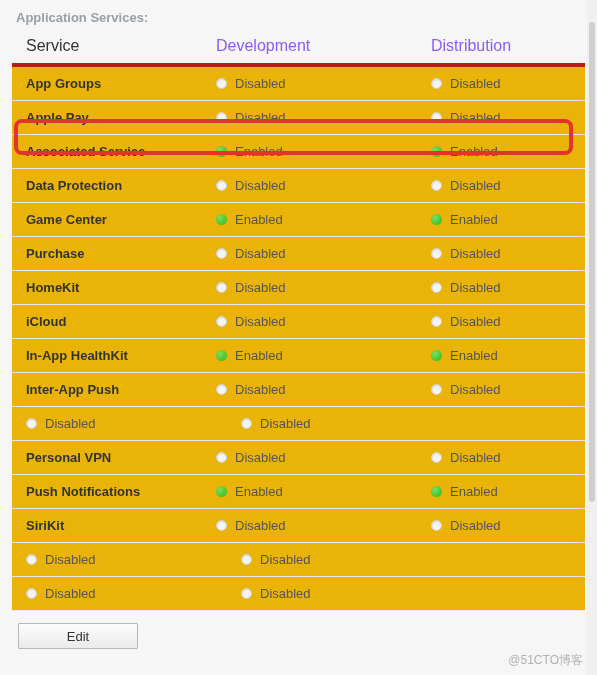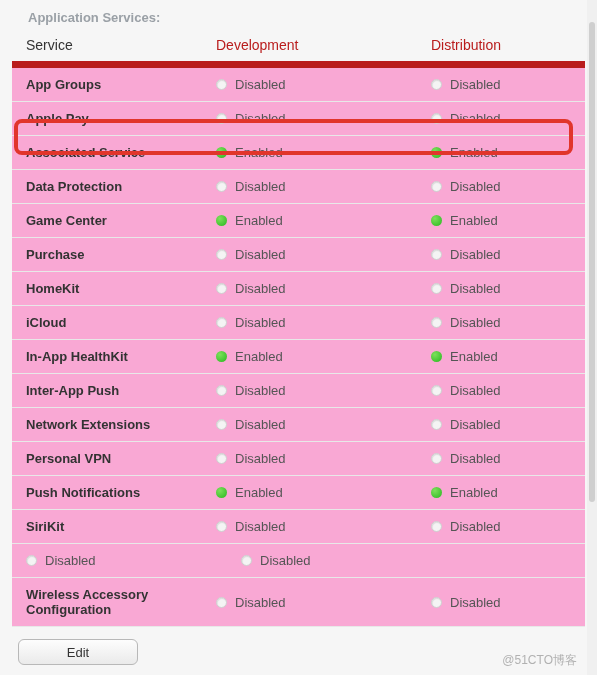--- a/index.html
+++ b/index.html
@@ -9,47 +9,47 @@
       width: 597px;
       height: 675px;
       overflow: hidden;
       font-size: 13px;
       color: #333;
     }
     .wrapper { position: relative; height: 100%; }
     .section-title {
       color: #9aa0a6;
       font-weight: bold;
-      padding: 10px 28px 4px;
+      padding: 10px 16px 4px;
       font-size: 13px;
     }
     .table {
       margin: 0 12px;
     }
     .head-row {
       display: flex;
       align-items: center;
       padding: 8px 14px;
       color: #888;
-      font-size: 14px;
-      border-bottom: 7px solid #b91c1c;
+      font-size: 16px;
+      border-bottom: 4px solid #b91c1c;
     }
     .row {
       display: flex;
       align-items: center;
       padding: 9px 14px;
       border-bottom: 1px solid #e8e8e8;
-      background: #f9a8d4;
+      background: #eab308;
       position: relative;
     }
     .col-service { flex: 0 0 190px; font-weight: bold; color: #333; }
     .head-row .col-service { font-weight: normal; }
     .col-dev { flex: 0 0 215px; display: flex; align-items: center; gap: 8px; color: #555; }
     .col-dist { flex: 1 1 auto; display: flex; align-items: center; gap: 8px; color: #555; }
-    .head-row .col-dev, .head-row .col-dist { color: #b91c1c; }
+    .head-row .col-dev, .head-row .col-dist { color: #8b5cf6; }
     .dot {
       width: 11px;
       height: 11px;
       border-radius: 50%;
       flex-shrink: 0;
     }
     .dot.disabled {
       border: 1px solid #cfcfcf;
       box-shadow: inset 0.5px 1px 1px rgba(0,0,0,0.10);
       background: #f4f4f4;
@@ -67,21 +67,21 @@
       top: 119px;
       height: 36px;
     }
     .footer {
       padding: 12px 18px;
     }
     .edit-btn {
       width: 120px;
       height: 26px;
       border: 1px solid #b8b8b8;
-      border-radius: 6px;
+      border-radius: 1px;
       background: linear-gradient(#fdfdfd, #eaeaea);
       font-size: 13px;
       color: #333;
       cursor: pointer;
     }
     .scrollbar {
       position: absolute;
       right: 0;
       top: 0;
       bottom: 0;
@@ -92,21 +92,21 @@
       position: absolute;
       left: 2px;
       right: 2px;
       top: 22px;
       height: 480px;
       background: #cfcfcf;
       border-radius: 3px;
     }
     .watermark {
       position: absolute;
-      right: 20px;
+      right: 14px;
       bottom: 6px;
       color: rgba(120,120,120,0.55);
       font-size: 12px;
       pointer-events: none;
     }
   </style>
 </head>
 <body>
 
 <div class="wrapper">
@@ -223,21 +223,20 @@
           <div class="col-dev">
             <span class="dot disabled"></span>
             <span>Disabled</span>
           </div>
           <div class="col-dist">
             <span class="dot disabled"></span>
             <span>Disabled</span>
           </div>
         </div>
         <div class="row">
-          <div class="col-service">Network Extensions</div>
           <div class="col-dev">
             <span class="dot disabled"></span>
             <span>Disabled</span>
           </div>
           <div class="col-dist">
             <span class="dot disabled"></span>
             <span>Disabled</span>
           </div>
         </div>
         <div class="row">
@@ -277,21 +276,20 @@
           <div class="col-dev">
             <span class="dot disabled"></span>
             <span>Disabled</span>
           </div>
           <div class="col-dist">
             <span class="dot disabled"></span>
             <span>Disabled</span>
           </div>
         </div>
         <div class="row">
-          <div class="col-service">Wireless Accessory Configuration</div>
           <div class="col-dev">
             <span class="dot disabled"></span>
             <span>Disabled</span>
           </div>
           <div class="col-dist">
             <span class="dot disabled"></span>
             <span>Disabled</span>
           </div>
         </div>
       </div>

